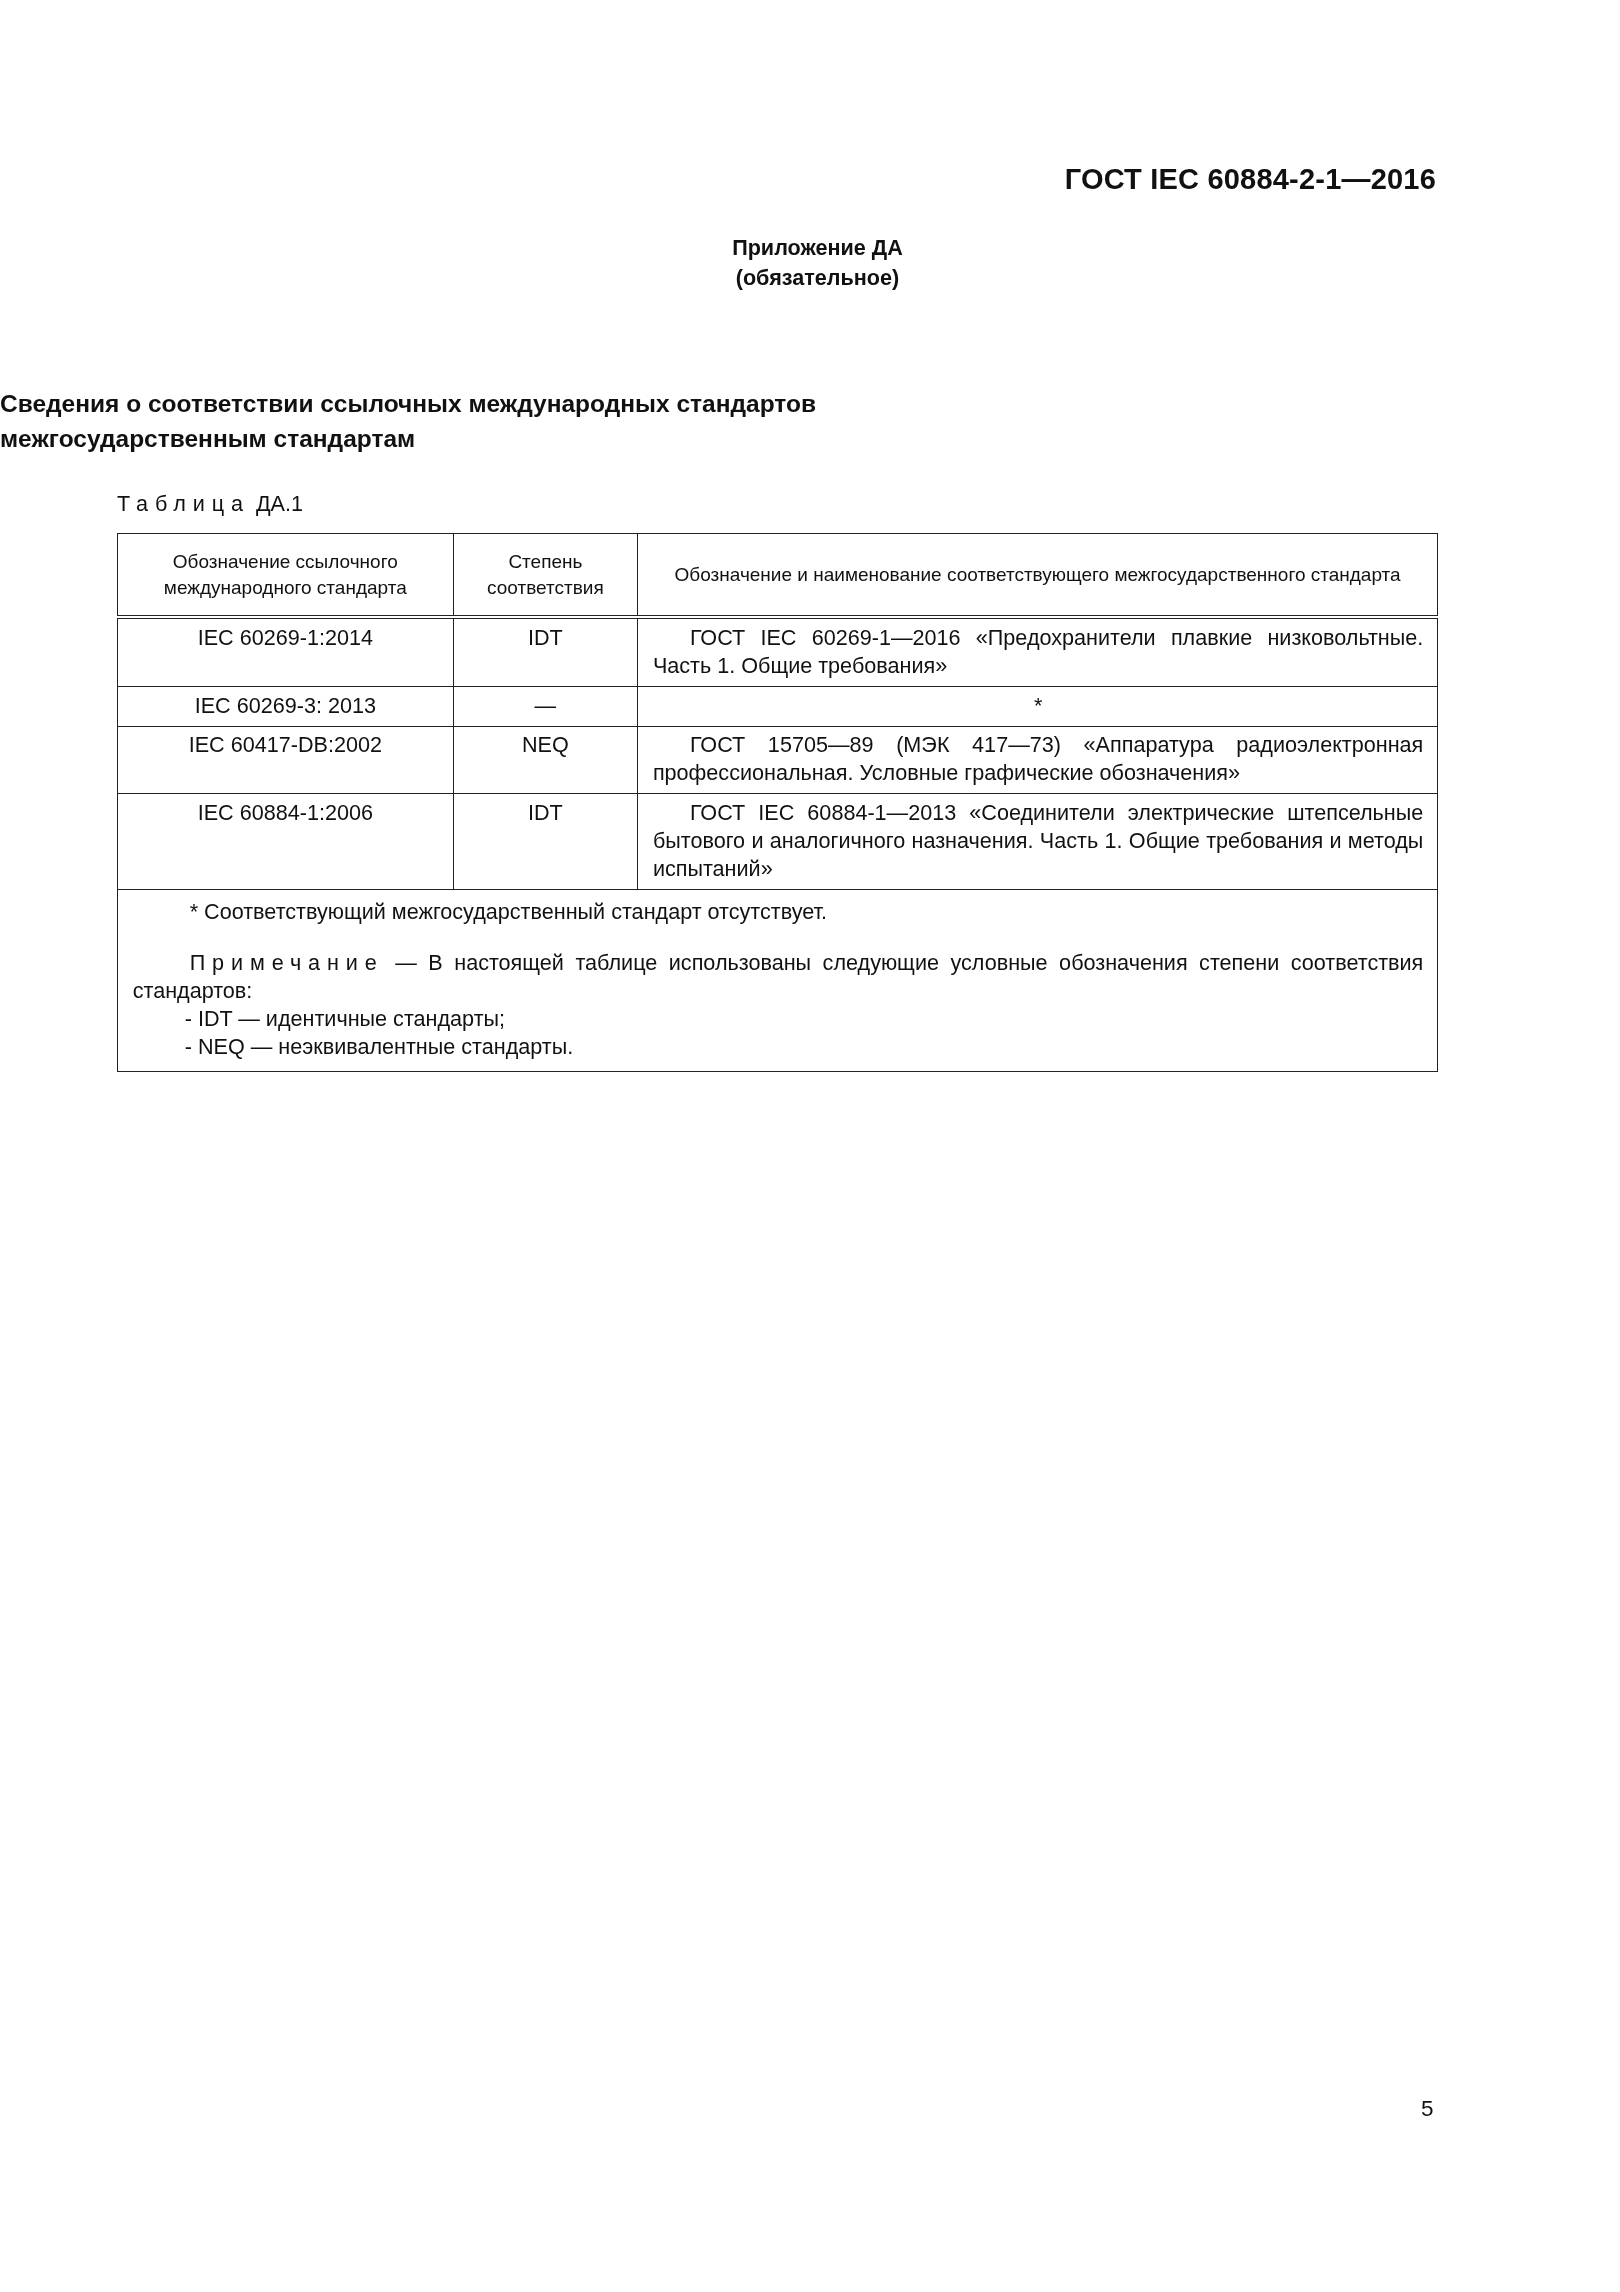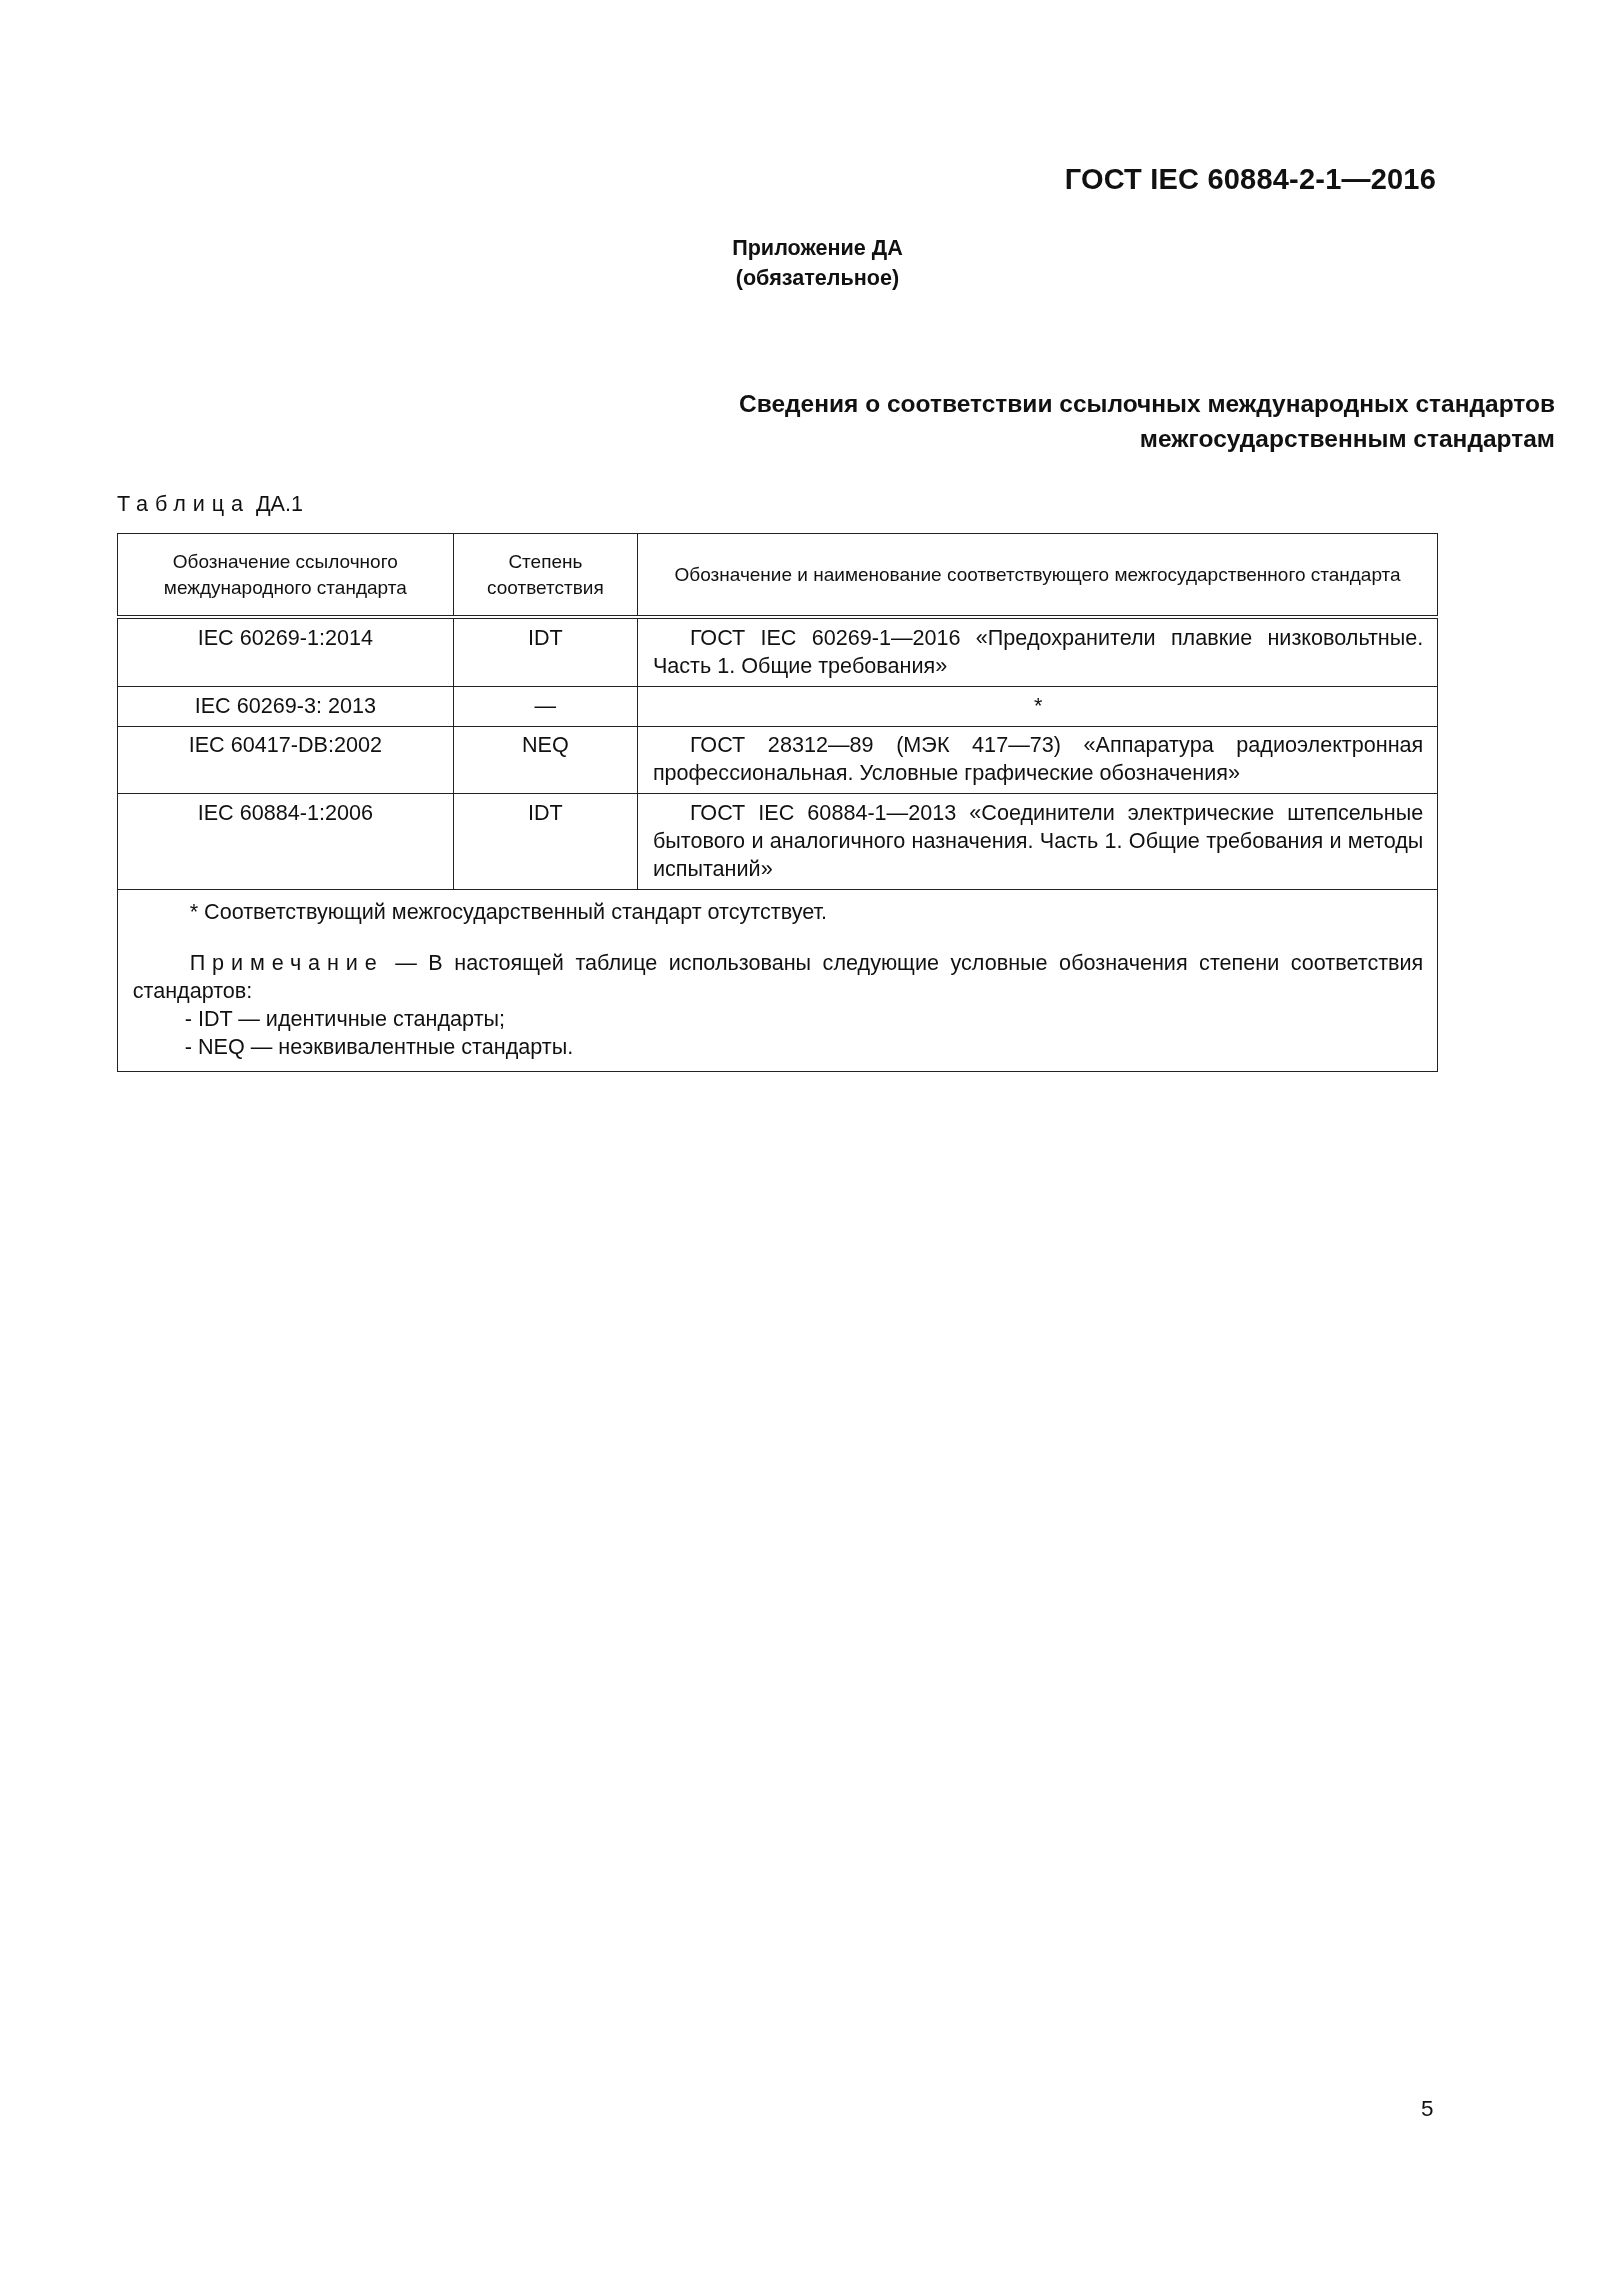--- a/index.html
+++ b/index.html
@@ -10,21 +10,21 @@
   .doc-code {
     position: absolute; right: 184px; top: 163px;
     font-weight: bold; font-size: 29px; letter-spacing: 0.2px;
   }
   .annex-block {
     position: absolute; left: 0; width: 1555px; top: 233px;
     text-align: center; font-weight: bold; font-size: 21.6px; line-height: 30px; padding-left: 40px;
   }
   .section-title {
     position: absolute; left: 0; width: 1555px; top: 386px;
-    text-align: right; font-weight: bold; font-size: 24.5px; line-height: 35px;
+    text-align: left; font-weight: bold; font-size: 24.5px; line-height: 35px;
   }
   .table-caption {
     position: absolute; left: 117px; top: 491px;
     font-size: 21.6px; letter-spacing: 0;
   }
   .table-caption .spaced { letter-spacing: 6.9px; }
   table.ref-table {
     position: absolute; left: 117px; top: 533px; width: 1321px;
     border-collapse: collapse; font-size: 21.6px; line-height: 28px;
   }
@@ -87,21 +87,21 @@
       <td class="c-name">ГОСТ IEC 60269-1—2016 «Предохранители плавкие низковольтные. Часть 1. Общие требования»</td>
     </tr>
     <tr>
       <td class="c-std">IEC 60269-3: 2013</td>
       <td class="c-deg">—</td>
       <td class="c-name center">*</td>
     </tr>
     <tr>
       <td class="c-std">IEC 60417-DB:2002</td>
       <td class="c-deg">NEQ</td>
-      <td class="c-name">ГОСТ 28312—89 (МЭК 417—73) «Аппаратура радиоэлектронная профессиональная. Условные графические обозначения»</td>
+      <td class="c-name">ГОСТ 15705—89 (МЭК 417—73) «Аппаратура радиоэлектронная профессиональная. Условные графические обозначения»</td>
     </tr>
     <tr>
       <td class="c-std">IEC 60884-1:2006</td>
       <td class="c-deg">IDT</td>
       <td class="c-name">ГОСТ IEC 60884-1—2013 «Соединители электрические штепсельные бытового и аналогичного назначения. Часть 1. Общие требования и методы испытаний»</td>
     </tr>
     <tr>
       <td class="notes" colspan="3">
         <p class="fn">* Соответствующий межгосударственный стандарт отсутствует.</p>
         <p class="note-intro"><span class="spaced">Примечание</span><span> — В настоящей таблице использованы следующие условные обозначения степени соответствия стандартов:</span></p>

